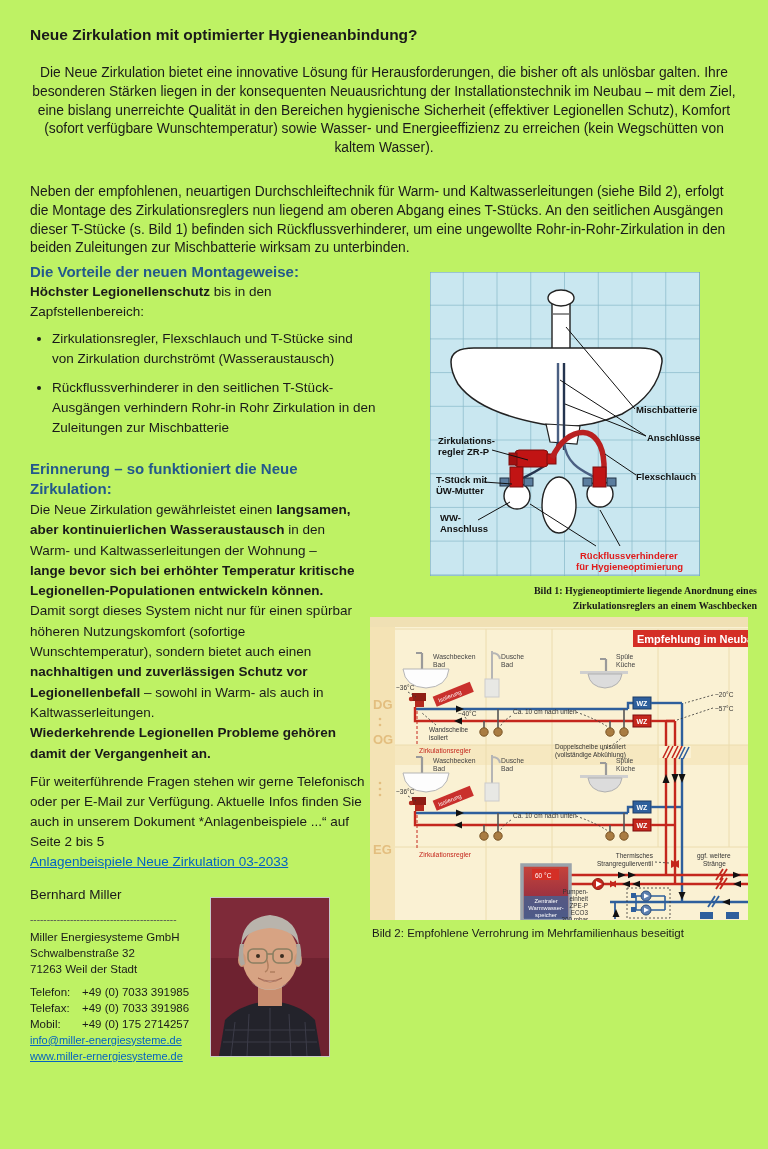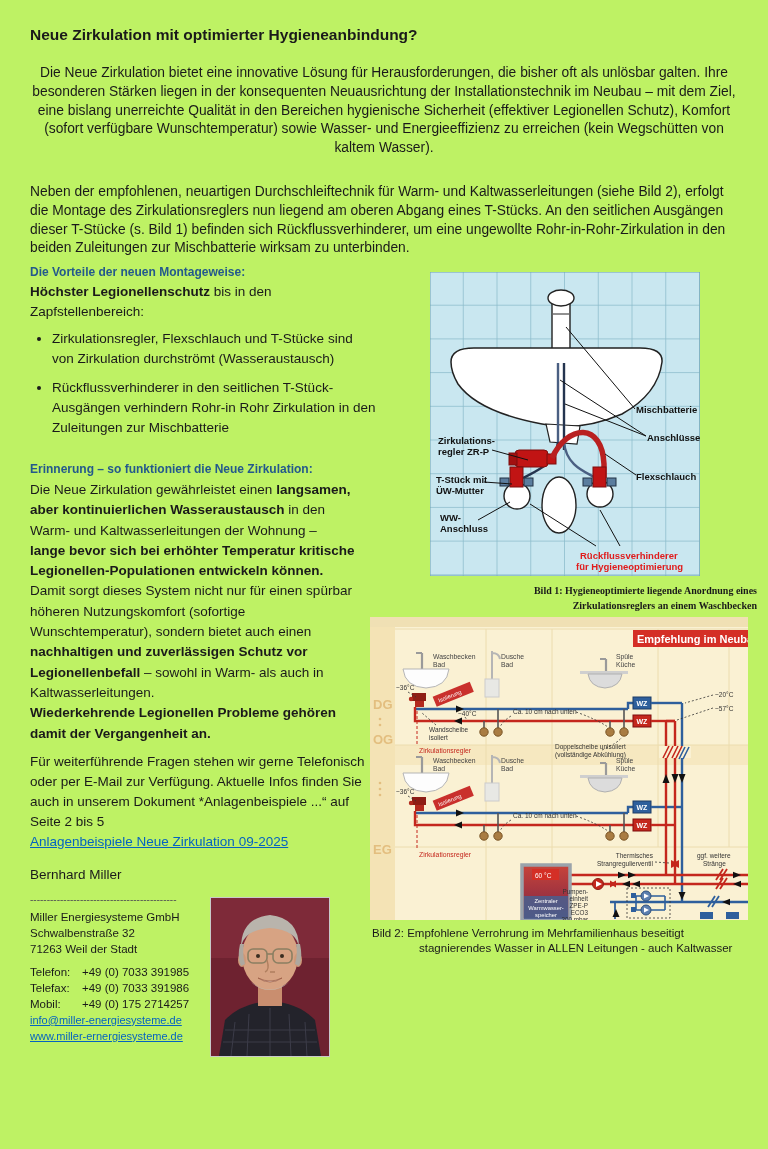--- a/index.html
+++ b/index.html
@@ -3,21 +3,21 @@
 <meta charset="utf-8">
 <style>
   html,body{margin:0;padding:0;background:#e8e8e8;}
   .page{position:relative;width:768px;height:1149px;background:#bef264;margin:0 auto;
         font-family:"Liberation Sans",sans-serif;color:#1a1a1a;overflow:hidden;}
   .title{position:absolute;left:30px;top:26px;font-size:15.5px;font-weight:bold;}
   .para{position:absolute;left:30px;width:708px;font-size:13.8px;line-height:18.8px;}
   #para1{top:64px;text-align:center;}
   #para2{top:183px;}
   .leftcol{position:absolute;left:30px;top:262px;width:348px;font-size:13.5px;line-height:20px;}
-  .blue-head{color:#24598C;font-weight:bold;font-size:12px;}
+  .blue-head{color:#24598C;font-weight:bold;font-size:15px;}
   .sub b{font-weight:bold;}
   ul.benefits{margin:7px 0 0 0;padding-left:22px;}
   ul.benefits li{margin-bottom:9px;line-height:20px;}
   .erin-head{margin-top:21px;}
   .erin-body{margin-top:1px;line-height:20.3px;}
   .kontakt{margin-top:8px;line-height:20px;}
   a.doclink{color:#0563C1;text-decoration:underline;}
   .greet{margin-top:22px;}
   .signame{margin-top:13px;}
   .divider{margin-top:9px;font-size:10px;color:#555;letter-spacing:0px;line-height:12px;}
@@ -51,21 +51,21 @@
     <ul class="benefits">
       <li>Zirkulationsregler, Flexschlauch und T-Stücke sind von Zirkulation durchströmt (Wasseraustausch)</li>
       <li>Rückflussverhinderer in den seitlichen T-Stück-Ausgängen verhindern Rohr-in Rohr Zirkulation in den Zuleitungen zur Mischbatterie</li>
     </ul>
 
     <div class="blue-head erin-head">Erinnerung – so funktioniert die Neue Zirkulation:</div>
     <div class="erin-body"><span>Die Neue Zirkulation gewährleistet einen </span><span style="font-weight: bold;">langsamen,</span><br><span style="font-weight: bold;">aber kontinuierlichen Wasseraustausch</span><span> in den</span><br><span>Warm- und Kaltwasserleitungen der Wohnung –</span><br><span style="font-weight: bold;">lange bevor sich bei erhöhter Temperatur kritische</span><br><span style="font-weight: bold;">Legionellen-Populationen entwickeln können.</span><br><span>Damit sorgt dieses System nicht nur für einen spürbar</span><br><span>höheren Nutzungskomfort (sofortige</span><br><span>Wunschtemperatur), sondern bietet auch einen</span><br><span style="font-weight: bold;">nachhaltigen und zuverlässigen Schutz vor</span><br><span style="font-weight: bold;">Legionellenbefall</span><span> – sowohl in Warm- als auch in</span><br><span>Kaltwasserleitungen.</span><br><span style="font-weight: bold;">Wiederkehrende Legionellen Probleme gehören</span><br><span style="font-weight: bold;">damit der Vergangenheit an.</span></div>
 
     <div class="kontakt">
       <span>Für weiterführende Fragen stehen wir gerne Telefonisch oder per E-Mail zur Verfügung. Aktuelle Infos finden Sie auch in unserem Dokument *Anlagenbeispiele ...“ auf Seite 2 bis 5</span><br>
-      <a class="doclink" href="#">Anlagenbeispiele Neue Zirkulation 09-2025</a>
+      <a class="doclink" href="#">Anlagenbeispiele Neue Zirkulation 03-2033</a>
     </div>
 
     <div class="signame">Bernhard Miller</div>
     <div class="divider">--------------------------------------------</div>
     <div class="company">
       <div>Miller Energiesysteme GmbH</div>
       <div>Schwalbenstraße 32</div>
       <div>71263 Weil der Stadt</div>
     </div>
     <div class="phones">
@@ -364,21 +364,20 @@
       <text x="218" y="277">Pumpen-</text>
       <text x="218" y="284">einheit</text>
       <text x="218" y="291">ZPE-P</text>
       <text x="218" y="298">ECO3</text>
       <text x="218" y="305">300 mbar</text>
     </g>
   </svg>
 
   <div class="cap2">
     <div>Bild 2: Empfohlene Verrohrung im Mehrfamilienhaus beseitigt</div>
-    <div class="ind">stagnierendes Wasser in ALLEN Leitungen - auch Kaltwasser</div>
   </div>
 
   <svg class="photo" width="118" height="158" viewBox="0 0 118 158">
     <rect width="118" height="158" fill="#6E2230"></rect>
     <rect width="118" height="60" fill="#7E2A39"></rect>
     <path d="M8 158 L14 122 Q30 105 59 103 Q88 105 104 122 L110 158 Z" fill="#23232B"></path>
     <path d="M20 158 L24 124 M36 158 L38 116 M59 158 V110 M80 158 L78 116 M96 158 L94 124 M14 132 H104 M12 144 H106" stroke="#3C3C49" stroke-width="1"></path>
     <rect x="47" y="88" width="24" height="20" fill="#C98E6F"></rect>
     <ellipse cx="59" cy="58" rx="28" ry="34" fill="#D7A383"></ellipse>
     <ellipse cx="31" cy="62" rx="4" ry="7" fill="#CE9878"></ellipse>

